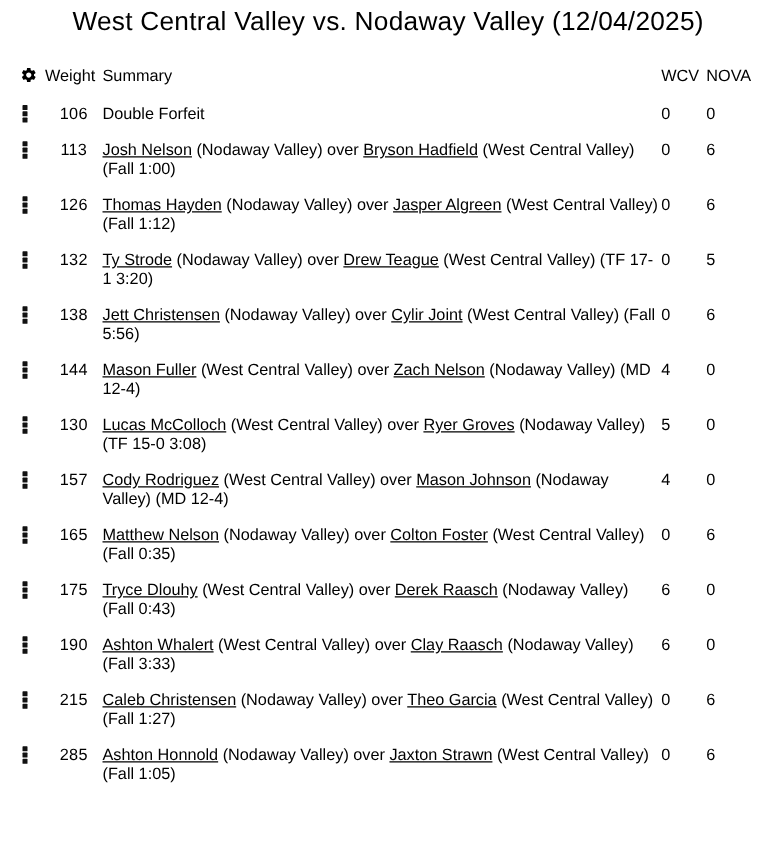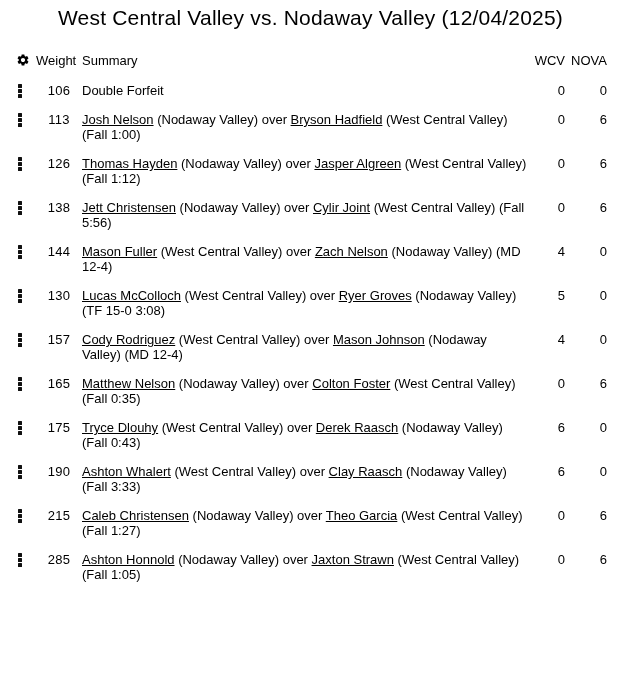--- a/index.html
+++ b/index.html
@@ -40,21 +40,21 @@
     text-align: left;
     font-size: 13px;
     line-height: 15px;
     padding: 0 0 14px 0;
   }
   thead th {
     font-weight: 400;
     padding-bottom: 13px;
   }
   th.score, td.score {
-    text-align: right;
+    text-align: left;
   }
   td.weight { letter-spacing: 0.2px; text-align: center; }
 
   
   .gear {
     display: inline-block;
     width: 14px;
     height: 14px;
     margin-top: 0px;
     cursor: pointer;
@@ -154,20 +154,33 @@
           <td class="score">6</td>
         </tr>
         <tr>
           <td>
             <div class="kebab">
               <i></i>
               <i></i>
               <i></i>
             </div>
           </td>
+          <td class="weight">132</td>
+          <td><span class="link">Ty Strode</span><span> (Nodaway Valley) over </span><span class="link">Drew Teague</span><span> (West Central Valley) (TF 17-1 3:20)</span></td>
+          <td class="score">0</td>
+          <td class="score">5</td>
+        </tr>
+        <tr>
+          <td>
+            <div class="kebab">
+              <i></i>
+              <i></i>
+              <i></i>
+            </div>
+          </td>
           <td class="weight">138</td>
           <td><span class="link">Jett Christensen</span><span> (Nodaway Valley) over </span><span class="link">Cylir Joint</span><span> (West Central Valley) (Fall 5:56)</span></td>
           <td class="score">0</td>
           <td class="score">6</td>
         </tr>
         <tr>
           <td>
             <div class="kebab">
               <i></i>
               <i></i>

